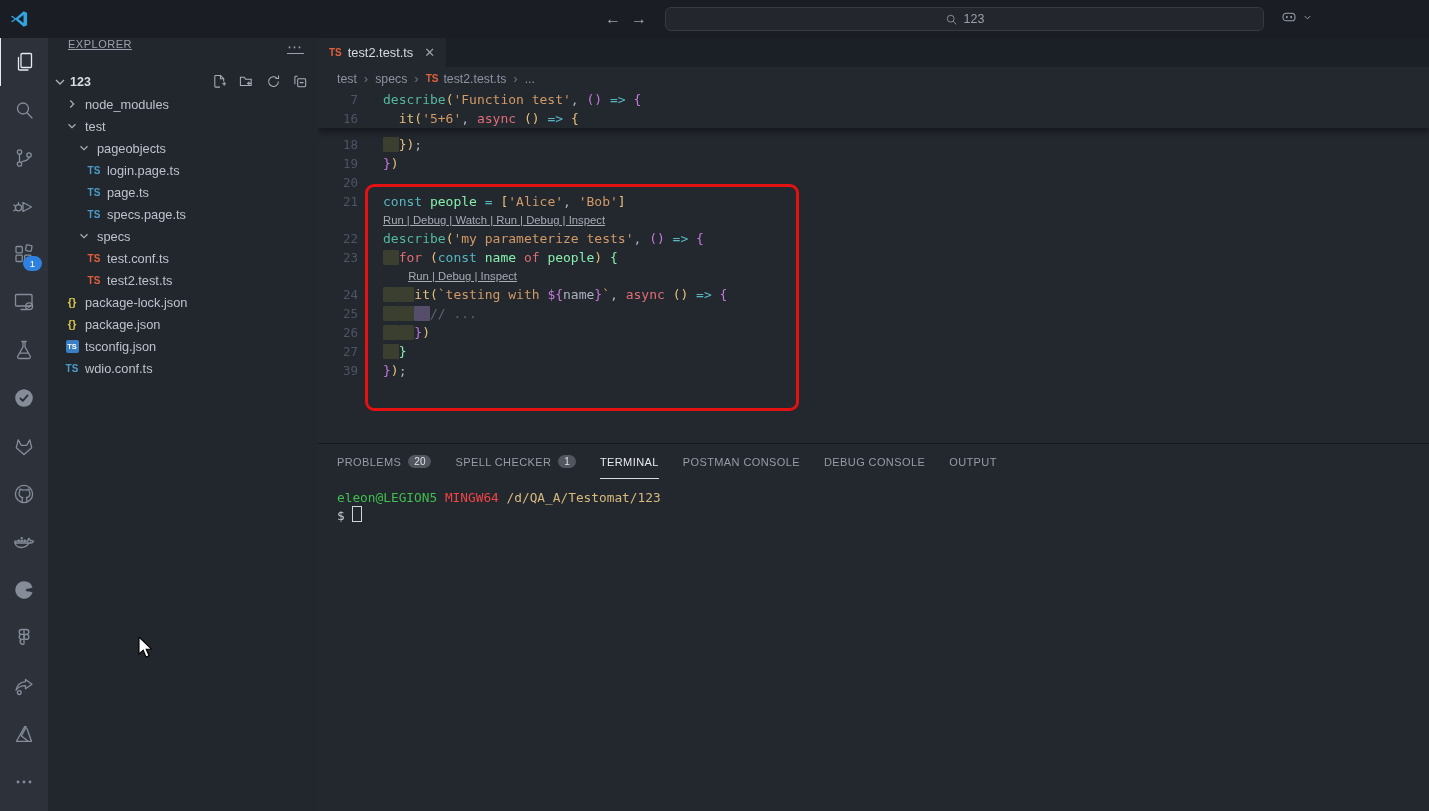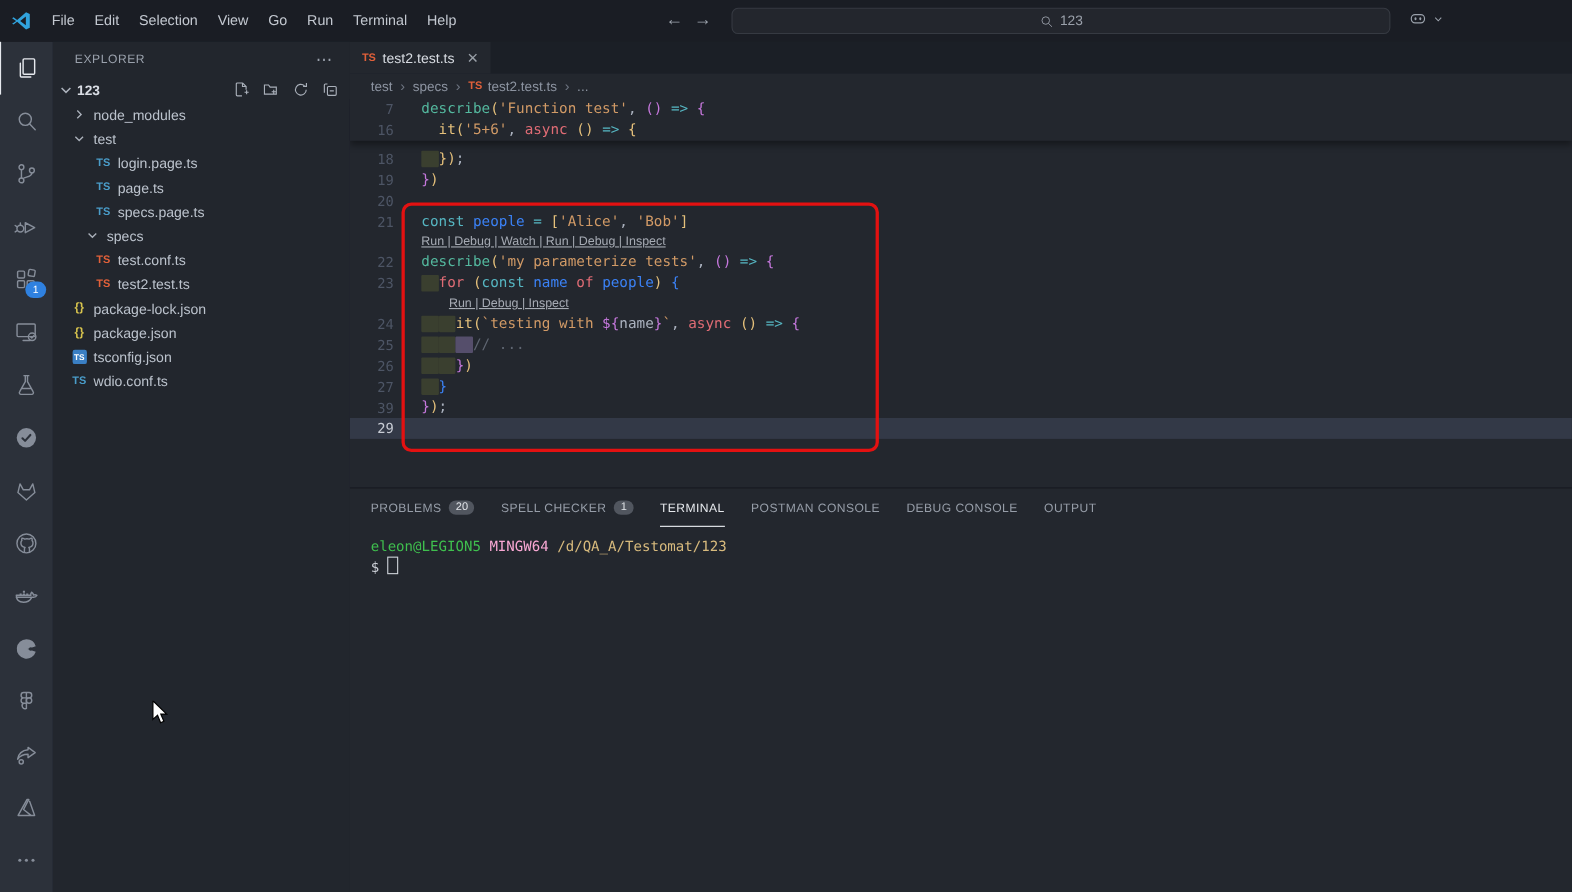--- a/index.html
+++ b/index.html
@@ -20,21 +20,21 @@
   
   .main{display:flex;height:773px;}
   .activitybar{width:48px;background:#2c313a;display:flex;flex-direction:column;align-items:center;flex:none;}
   .ab-item{position:relative;width:48px;height:48px;display:flex;align-items:center;justify-content:center;color:#868d99;}
   .ab-item.active{color:#e6e9ee;border-left:2px solid #e6e9ee;}
   .ab-item svg{width:24px;height:24px;fill:none;stroke:currentColor;stroke-width:1.3;stroke-linecap:round;stroke-linejoin:round;}
   .ab-badge{position:absolute;right:6px;bottom:7px;min-width:15px;height:15px;border-radius:8px;background:#2f81e0;color:#fff;
             font-size:9.5px;display:flex;align-items:center;justify-content:center;padding:0 2px;}
   
   .sidebar{width:270px;background:#22262d;flex:none;position:relative;}
-  .sb-header{height:32px;display:flex;align-items:center;padding:0 14px 0 20px;font-size:11px;letter-spacing:.5px;color:#9aa1ac;}
+  .sb-header{height:32px;display:flex;align-items:flex-start;padding:0 14px 0 20px;font-size:11px;letter-spacing:.5px;color:#9aa1ac;text-decoration:underline;}
   .sb-header .dots{margin-left:auto;font-size:15px;letter-spacing:2px;color:#9aa1ac;}
   .sb-section{height:23px;display:flex;align-items:center;padding:0 10px 0 4px;font-weight:bold;color:#d8dce3;font-size:12.5px;}
   .sb-section .chev{width:16px;height:16px;margin-right:2px;}
   .sb-section .acts{margin-left:auto;display:flex;gap:12px;}
   .sb-section .acts svg{width:15px;height:15px;stroke:#aab0ba;fill:none;stroke-width:1.1;}
   .tree-row{height:22px;display:flex;align-items:center;color:#bcc3cd;font-size:12.8px;}
   .tree-row .ticon{width:16px;height:16px;margin-right:5px;display:flex;align-items:center;justify-content:center;flex:none;}
   .tree-row .ticon svg{width:14px;height:14px;stroke:#aab0ba;fill:none;stroke-width:1.4;}
   .ts-badge{font-family:"Liberation Sans",sans-serif;font-weight:bold;font-size:10px;}
   .json-badge{font-weight:bold;font-size:11px;color:#d8c44e;}
@@ -51,57 +51,47 @@
              font-family:"DejaVu Sans Mono","Liberation Mono",monospace;font-size:13px;}
   .sticky{position:relative;z-index:5;background:#23272e;box-shadow:0 4px 6px rgba(0,0,0,.38);}
   .code-body{padding-top:7px;}
   .code-row{display:flex;height:19px;line-height:19px;white-space:pre;}
   .code-row.cur{background:#333947;}
   .code-row.cur .gut{color:#c8ccd4;}
   .gut{width:40px;text-align:right;color:#4d5565;flex:none;font-size:12.5px;}
   .ctext{padding-left:25px;white-space:pre;}
   .lens-row{height:18px;line-height:18px;font-family:"Liberation Sans",sans-serif;font-size:11.3px;color:#a6abb4;white-space:pre;text-decoration:underline;}
   .tk-w{color:#abb2bf}.tk-o{color:#d19a66}.tk-y{color:#e5c07b}.tk-r{color:#e06c75}.tk-c{color:#56b6c2}
-  .tk-b{color:#3b82f6}.tk-p{color:#c678dd}.tk-g{color:#54b99f}.tk-cm{color:#5f6672}
+  .tk-b{color:#86efac}.tk-p{color:#c678dd}.tk-g{color:#54b99f}.tk-cm{color:#5f6672}
   .tk-blk{background:#3a3f2f;border-radius:1px;}
   .tk-blkp{background:#554e6b;border-radius:1px;}
   .red-box{position:absolute;left:47px;top:94px;width:428px;height:221px;border:3px solid #e31111;border-radius:9px;z-index:9;pointer-events:none;}
   
   .panel{height:368px;background:#23272e;border-top:1px solid #15181d;flex:none;}
   .panel-tabs{height:35px;display:flex;align-items:center;gap:24px;padding-left:19px;font-size:11px;letter-spacing:.4px;color:#969da8;}
   .ptab{display:flex;align-items:center;gap:7px;height:100%;cursor:default;}
   .ptab.active{color:#e6e9ed;box-shadow:inset 0 -1px 0 #d7dbe0;}
   .pbadge{background:#51565f;color:#e0e3e8;border-radius:9px;font-size:10px;padding:1px 6px;letter-spacing:0;}
   .terminal{padding:10px 0 0 19px;font-family:"DejaVu Sans Mono","Liberation Mono",monospace;font-size:12.8px;line-height:17px;}
-  .tt-d{color:#c9cdd4}.tt-g{color:#3fbf4e}.tt-m{color:#f9a8d4}.tt-y{color:#d7ba7d}
+  .tt-d{color:#c9cdd4}.tt-g{color:#3fbf4e}.tt-m{color:#ef4444}.tt-y{color:#d7ba7d}
   .cursor-box{display:inline-block;width:8px;height:14px;border:1px solid #cfd4da;vertical-align:-2px;}
   
   .mouse{position:absolute;left:138px;top:637px;z-index:50;pointer-events:none;}
 </style>
 </head>
 <body>
 
 <div class="app">
 
   <div class="titlebar">
     <div class="tb-logo">
       <svg viewBox="0 0 24 24">
           <path fill="#31a3dd" d="M17.6 2.6 7.9 11 4 8.1 2.4 9l4.4 3-4.4 3 1.6.9 3.9-2.9 9.7 8.4 4.1-2v-15zM17.4 7.2v9.6L11.2 12z"></path>
         </svg>
     </div>
-    <div class="menubar">
-        <div class="menu-item">File</div>
-        <div class="menu-item">Edit</div>
-        <div class="menu-item">Selection</div>
-        <div class="menu-item">View</div>
-        <div class="menu-item">Go</div>
-        <div class="menu-item">Run</div>
-        <div class="menu-item">Terminal</div>
-        <div class="menu-item">Help</div>
-      </div>
     <div class="tb-nav">
       <span>←</span>
       <span>→</span>
     </div>
     <div class="tb-search">
       <svg viewBox="0 0 16 16" fill="none">
           <circle cx="7" cy="7" r="4.2"></circle>
           <path d="M10 10.2 14 14"></path>
         </svg>
       <span>123</span>
@@ -266,20 +256,28 @@
             <span>node_modules</span>
           </div>
           <div class="tree-row" style="padding-left: 16px;">
             <span class="ticon">
               <svg viewBox="0 0 16 16">
                 <path d="M4 6l4 4 4-4"></path>
               </svg>
             </span>
             <span>test</span>
           </div>
+          <div class="tree-row" style="padding-left: 28px;">
+            <span class="ticon">
+              <svg viewBox="0 0 16 16">
+                <path d="M4 6l4 4 4-4"></path>
+              </svg>
+            </span>
+            <span>pageobjects</span>
+          </div>
           <div class="tree-row" style="padding-left: 38px;">
             <span class="ticon">
               <span class="ts-badge" style="color:#4a9cc9">TS</span>
             </span>
             <span>login.page.ts</span>
           </div>
           <div class="tree-row" style="padding-left: 38px;">
             <span class="ticon">
               <span class="ts-badge" style="color:#4a9cc9">TS</span>
             </span>
@@ -377,21 +375,20 @@
             <div class="code-row"><span class="gut">21</span><span class="ctext"><span class="tk-c">const</span><span class="tk-w"> </span><span class="tk-b">people</span><span class="tk-w"> </span><span class="tk-c">=</span><span class="tk-w"> </span><span class="tk-y">[</span><span class="tk-o">'Alice'</span><span class="tk-w">, </span><span class="tk-o">'Bob'</span><span class="tk-y">]</span></span></div>
             <div class="lens-row" style="padding-left: calc(0ch + 65px);">Run | Debug | Watch | Run | Debug | Inspect</div>
             <div class="code-row"><span class="gut">22</span><span class="ctext"><span class="tk-g">describe</span><span class="tk-y">(</span><span class="tk-o">'my parameterize tests'</span><span class="tk-w">, </span><span class="tk-p">()</span><span class="tk-w"> </span><span class="tk-c">=&gt;</span><span class="tk-w"> </span><span class="tk-p">{</span></span></div>
             <div class="code-row"><span class="gut">23</span><span class="ctext"><span class="tk-blk">  </span><span class="tk-r">for</span><span class="tk-w"> </span><span class="tk-y">(</span><span class="tk-c">const</span><span class="tk-w"> </span><span class="tk-b">name</span><span class="tk-w"> </span><span class="tk-r">of</span><span class="tk-w"> </span><span class="tk-b">people</span><span class="tk-y">)</span><span class="tk-w"> </span><span class="tk-b">{</span></span></div>
             <div class="lens-row" style="padding-left: calc(4ch + 65px);">Run | Debug | Inspect</div>
             <div class="code-row"><span class="gut">24</span><span class="ctext"><span class="tk-blk">  </span><span class="tk-blk">  </span><span class="tk-y">it</span><span class="tk-y">(</span><span class="tk-o">`testing with </span><span class="tk-p">${</span><span class="tk-w">name</span><span class="tk-p">}</span><span class="tk-o">`</span><span class="tk-w">, </span><span class="tk-r">async</span><span class="tk-w"> </span><span class="tk-y">()</span><span class="tk-w"> </span><span class="tk-c">=&gt;</span><span class="tk-w"> </span><span class="tk-p">{</span></span></div>
             <div class="code-row"><span class="gut">25</span><span class="ctext"><span class="tk-blk">  </span><span class="tk-blk">  </span><span class="tk-blkp">  </span><span class="tk-cm">// ...</span></span></div>
             <div class="code-row"><span class="gut">26</span><span class="ctext"><span class="tk-blk">  </span><span class="tk-blk">  </span><span class="tk-p">}</span><span class="tk-y">)</span></span></div>
             <div class="code-row"><span class="gut">27</span><span class="ctext"><span class="tk-blk">  </span><span class="tk-b">}</span></span></div>
             <div class="code-row"><span class="gut">39</span><span class="ctext"><span class="tk-p">}</span><span class="tk-y">)</span><span class="tk-w">;</span></span></div>
-            <div class="code-row cur"><span class="gut">29</span><span class="ctext"></span></div>
           </div>
         <div class="red-box"></div>
       </div>
 
       <div class="panel">
         <div class="panel-tabs" id="paneltabs">
             <div class="ptab">
               <span>PROBLEMS</span>
               <span class="pbadge">20</span>
             </div>

